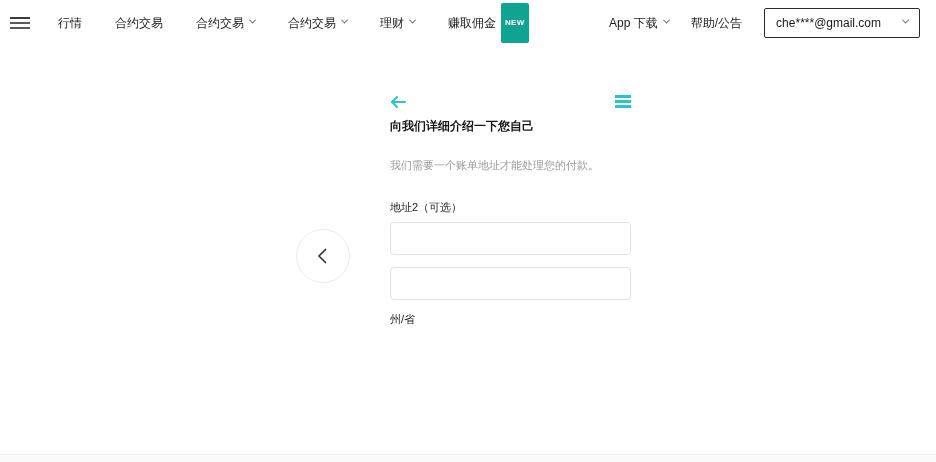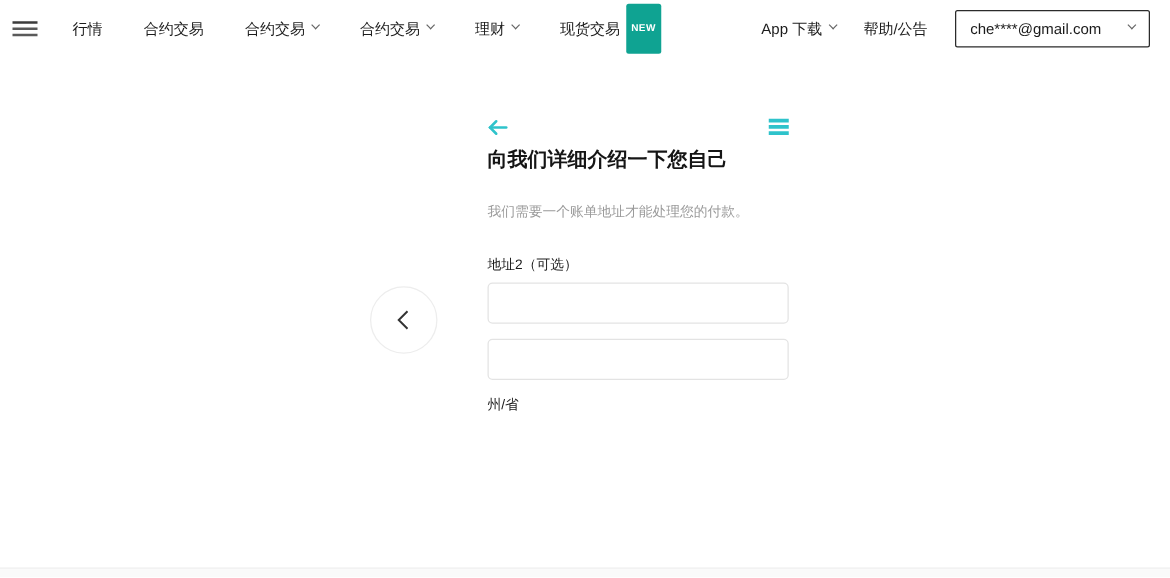--- a/index.html
+++ b/index.html
@@ -56,21 +56,21 @@
     width:54px;height:54px;border-radius:50%;
     background:#fff;border:1px solid #ededed;
     display:flex;align-items:center;justify-content:center;
     cursor:pointer;
   }
   .form-col{position:absolute;left:390px;top:94px;width:241px;}
   .form-head{display:flex;align-items:center;justify-content:space-between;height:15px;}
   .back-arrow{cursor:pointer;display:flex;align-items:center;}
   .form-menu{display:flex;flex-direction:column;gap:2.5px;cursor:pointer;padding:2px 0;}
   .form-menu span{display:block;width:16px;height:2.6px;background:var(--accent);}
-  .form-title{margin-top:9px;font-size:16px;font-weight:700;color:#151515;}
+  .form-title{margin-top:9px;font-size:12px;font-weight:700;color:#151515;}
   .form-subtitle{margin-top:23px;font-size:11px;color:var(--muted);}
   .fields{margin-top:27px;}
   .field{margin-bottom:12px;}
   .field-label{display:block;font-size:11px;color:#1a1a1a;margin-bottom:7px;}
   .field-input{
     width:100%;height:33px;border:1px solid var(--border);border-radius:4px;
     background:#fff;outline:none;padding:0 10px;font-size:13px;
     font-family:"Liberation Sans","DejaVu Sans",sans-serif;
   }
   .trailing-label{display:block;font-size:11px;color:#1a1a1a;margin-top:0;}
@@ -105,21 +105,21 @@
     </div>
     <div class="nav-item">
       <span>合约交易</span>
       <i class="chev"></i>
     </div>
     <div class="nav-item">
       <span>理财</span>
       <i class="chev"></i>
     </div>
     <div class="nav-item">
-      <span>现货交易</span>
+      <span>赚取佣金</span>
       <span class="badge-new">NEW</span>
     </div>
   </nav>
 
   <div class="nav-right">
     <div class="nav-item">
       <span>App 下载</span>
       <i class="chev"></i>
     </div>
     <div class="nav-item">

